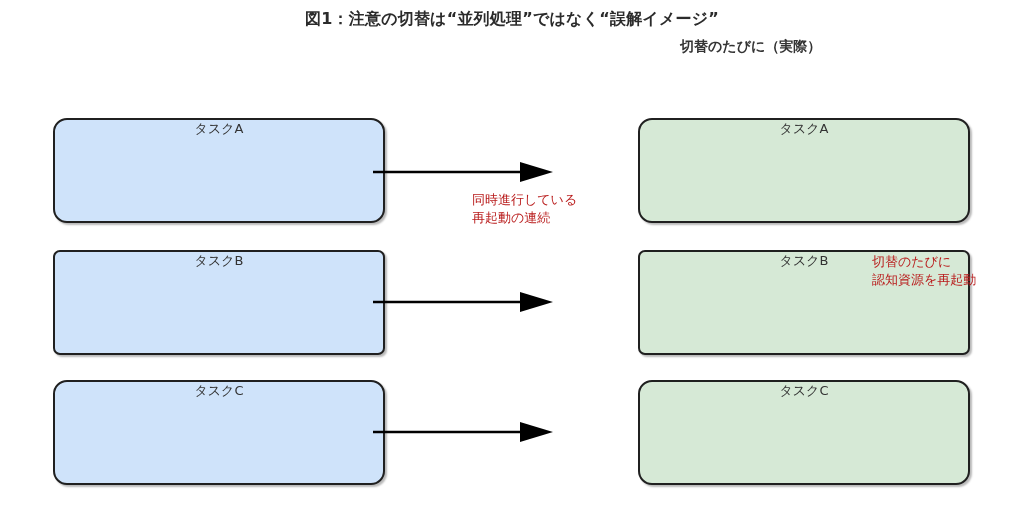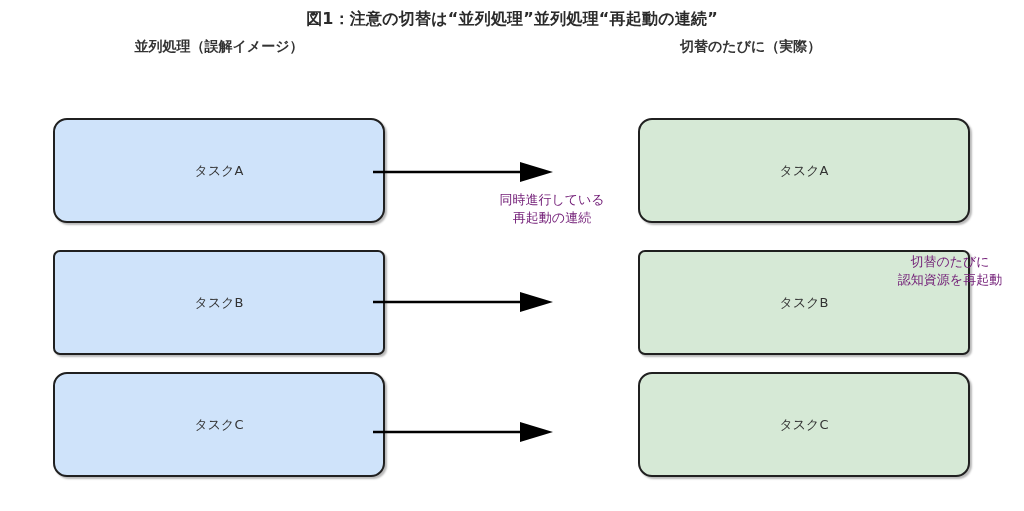--- a/index.html
+++ b/index.html
@@ -35,57 +35,55 @@
   .task-box {
     position: absolute;
     width: 332px;
     height: 105px;
     box-sizing: border-box;
     border: 2px solid #202020;
     border-radius: 14px;
     background: #ffffff;
     box-shadow: 2px 2px 2px rgba(0,0,0,0.28);
     display: flex;
-    align-items: center;
     justify-content: center;
     font-size: 13px;
     color: #333333;
   }
   .task-box.blue  { background: #cfe3fa; left: 53px; }
   .task-box.green { background: #d6e9d6; left: 638px; }
   .row-a { top: 118px; }
   .row-b { top: 250px; border-radius: 7px; }
-  .row-c { top: 372px; }
+  .row-c { top: 380px; }
   .arrows-layer {
     position: absolute;
     top: 0; left: 0;
     width: 1024px;
     height: 511px;
     pointer-events: none;
   }
   .note {
     position: absolute;
     font-size: 13px;
     line-height: 18px;
-    text-align: center;
-    color: #701a75;
+    text-align: left;
+    color: #b91c1c;
     z-index: 5;
     white-space: nowrap;
   }
   .note.simultaneous { left: 472px; width: 160px; top: 191px; }
   .note.switch       { left: 872px; width: 156px; top: 253px; }
 </style>
 </head>
 <body>
 
 <div class="canvas">
 
-  <div class="diagram-title">図1：注意の切替は“並列処理”並列処理“再起動の連続”</div>
+  <div class="diagram-title">図1：注意の切替は“並列処理”ではなく“誤解イメージ”</div>
 
-  <div class="col-header left">並列処理（誤解イメージ）</div>
 
   <div class="col-header right">切替のたびに（実際）</div>
 
   <div class="task-box blue row-a">
     <span>タスクA</span>
   </div>
   <div class="task-box blue row-b">
     <span>タスクB</span>
   </div>
   <div class="task-box blue row-c">

